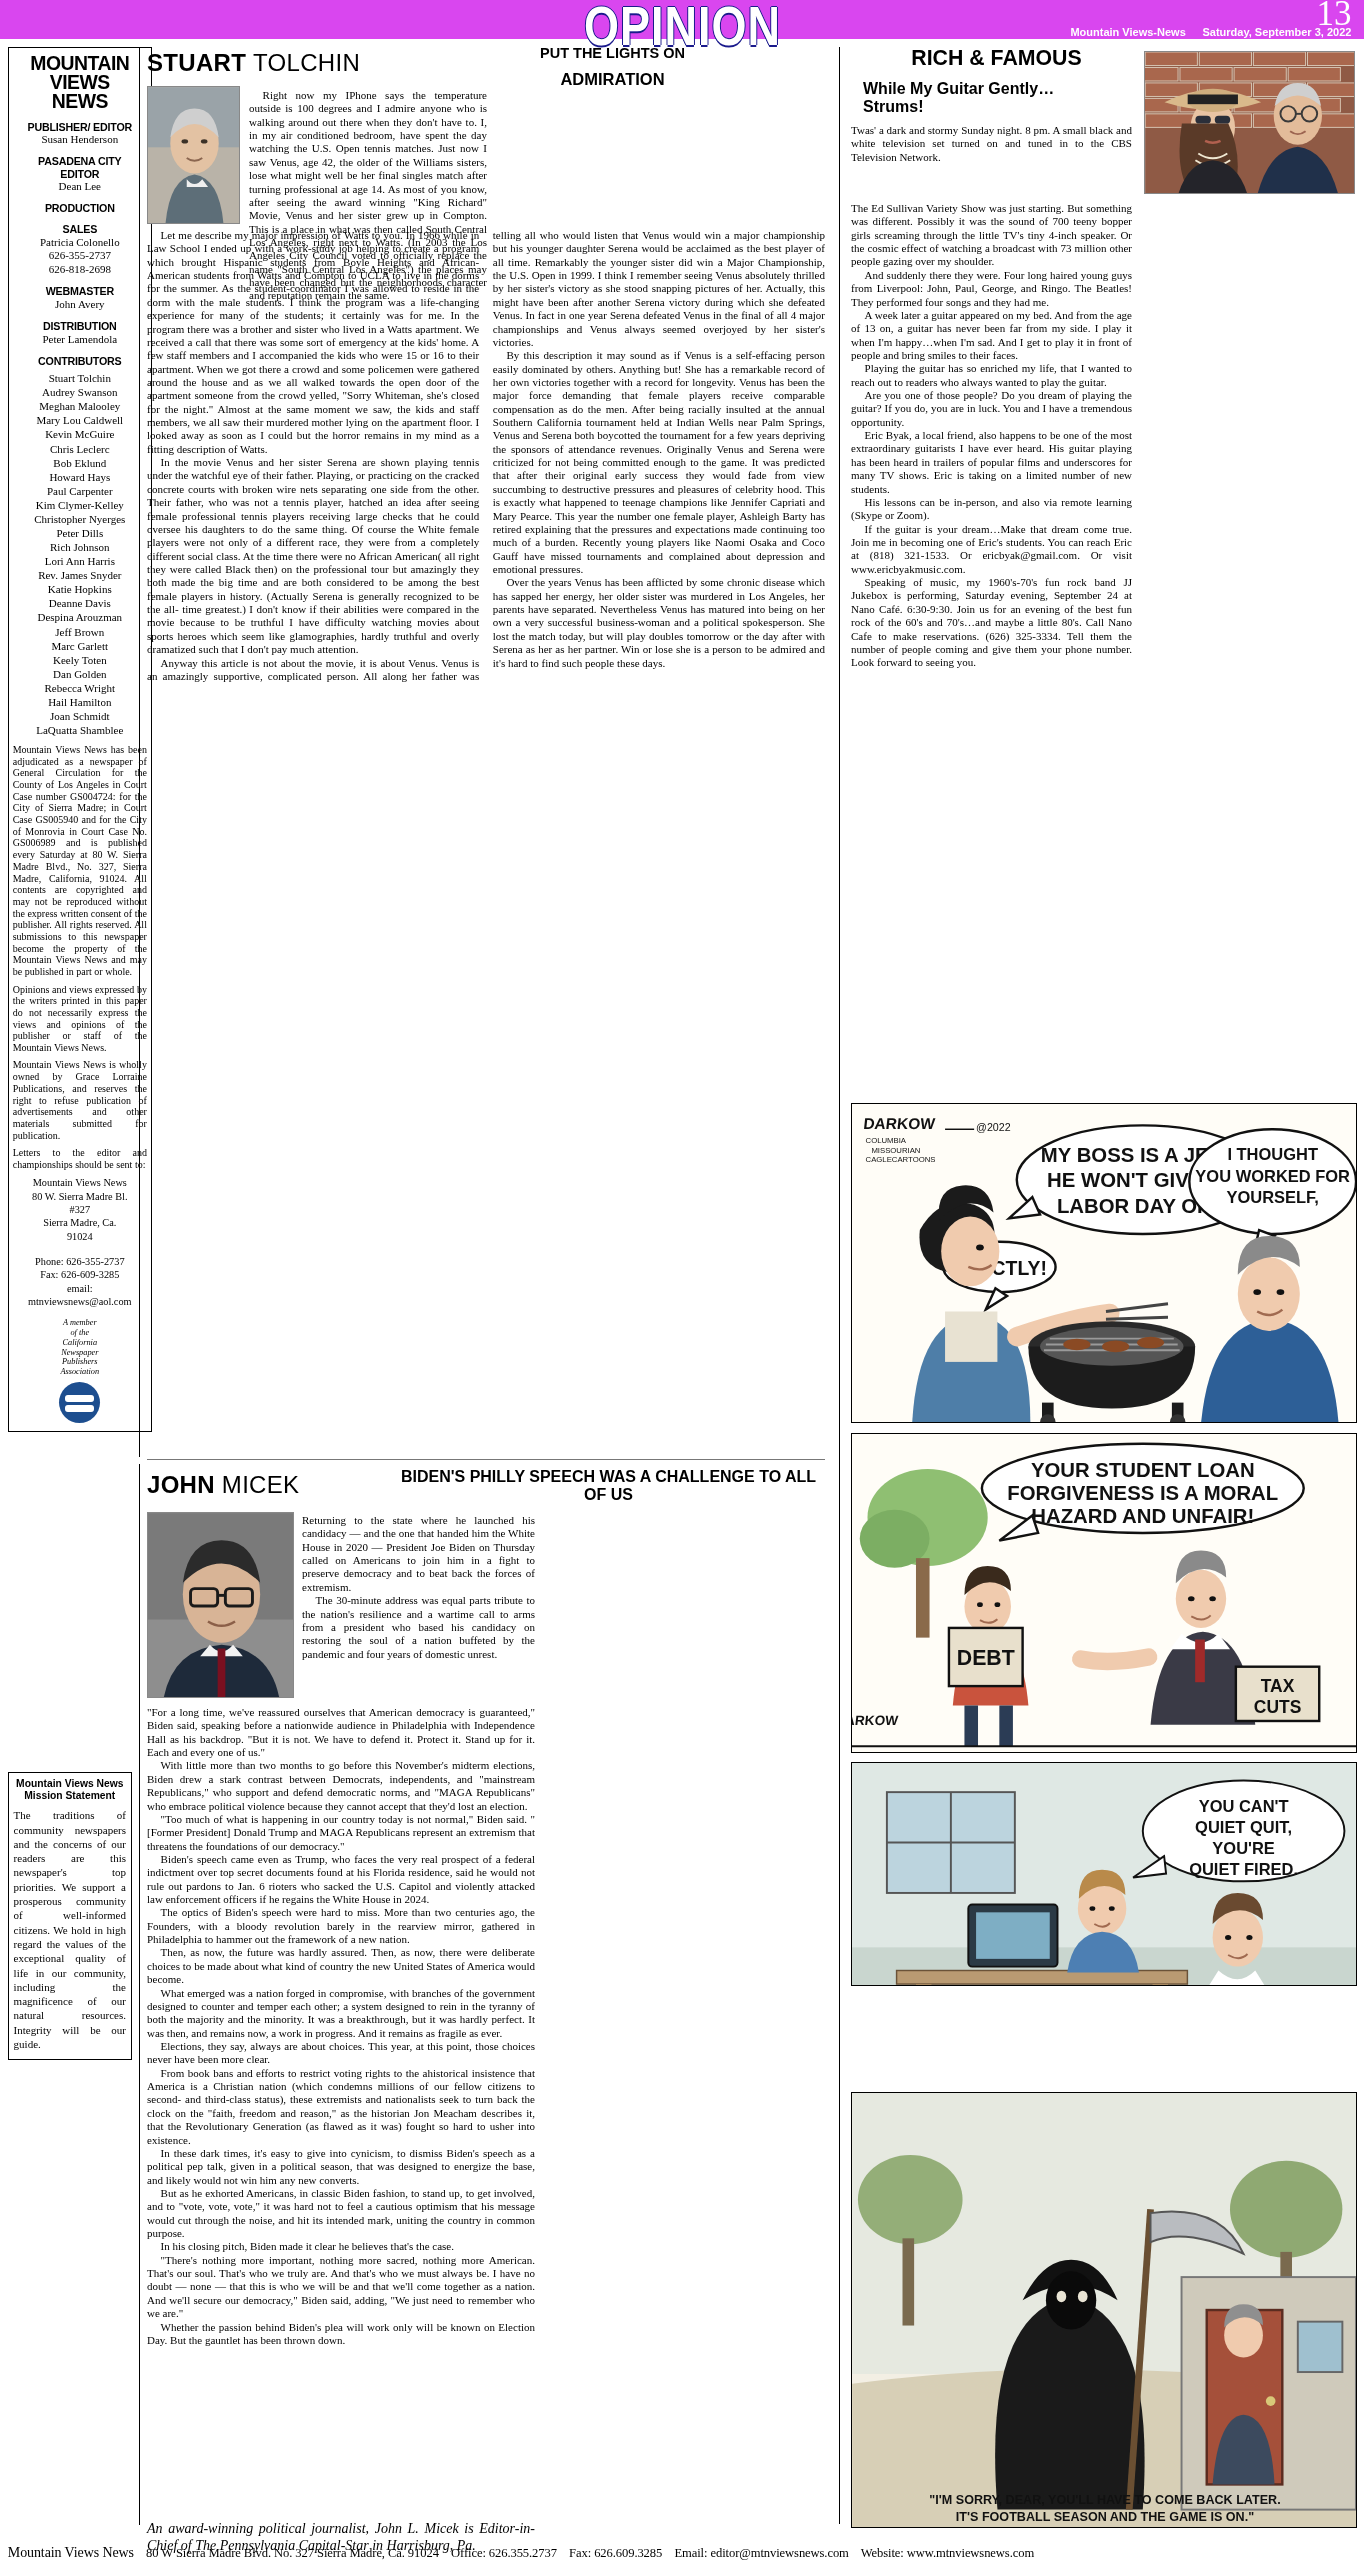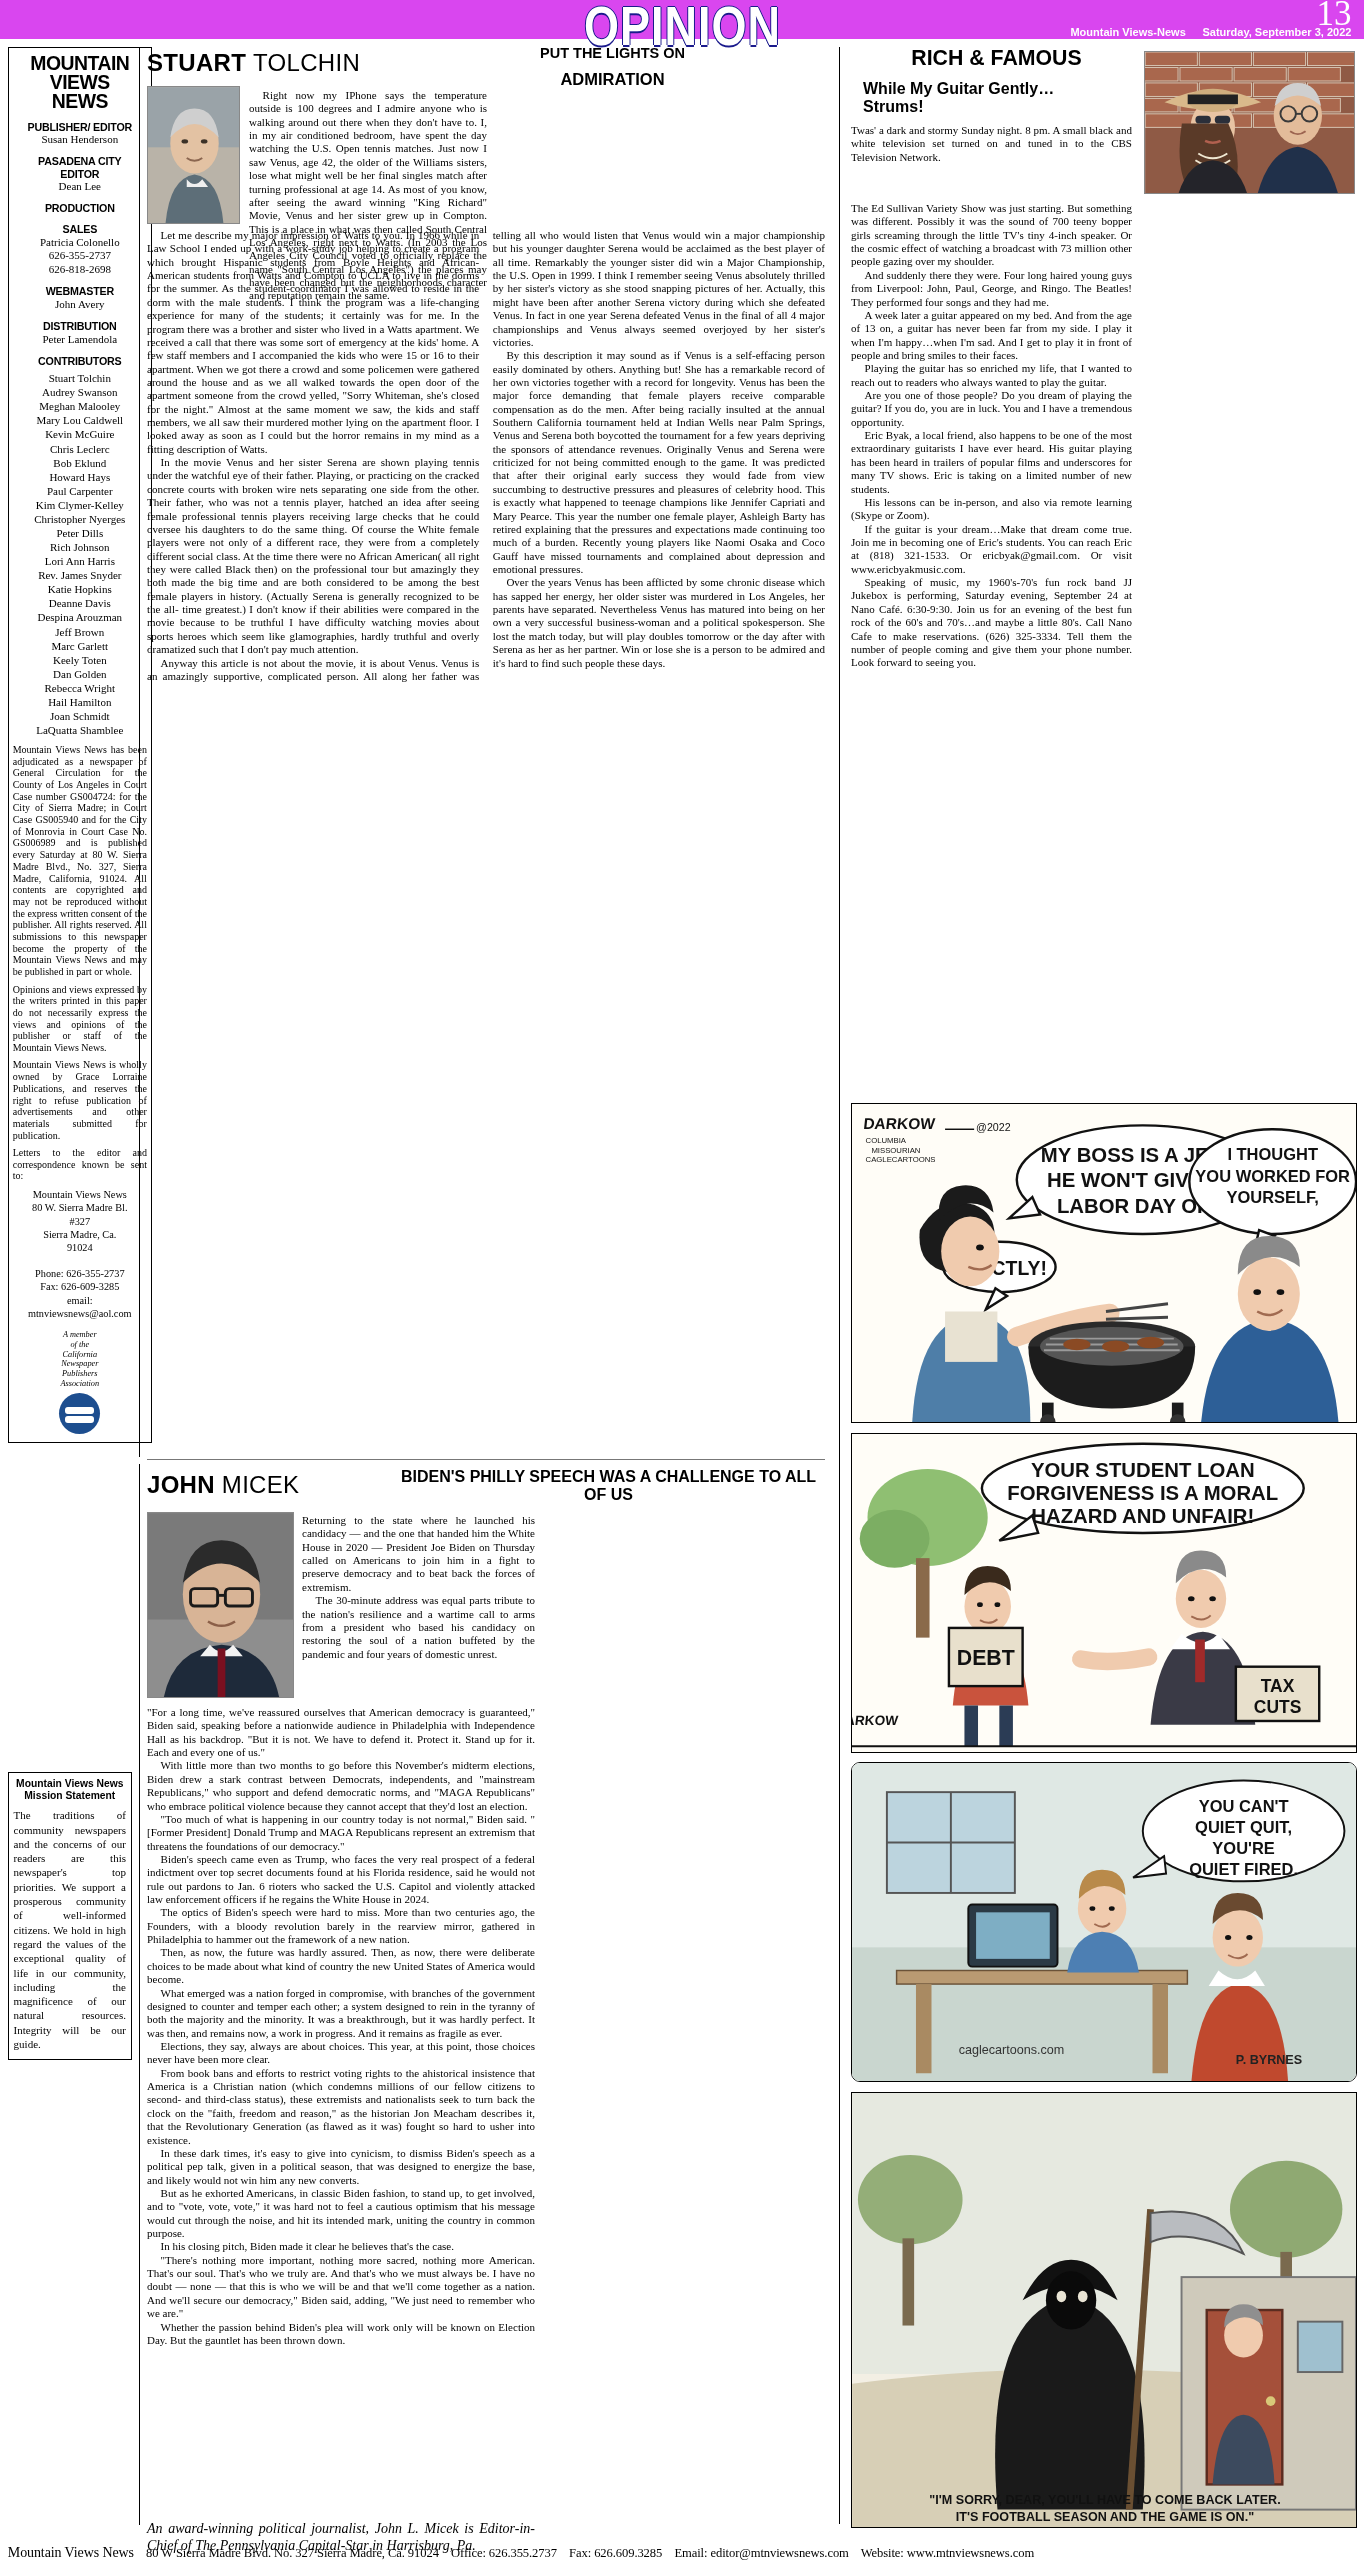--- a/index.html
+++ b/index.html
@@ -231,21 +231,21 @@
         <div>Rebecca Wright</div>
         <div>Hail Hamilton</div>
         <div>Joan Schmidt</div>
         <div>LaQuatta Shamblee</div>
       </div>
 
     <div class="mh-legal" id="legal-list">
         <p class="noind">Mountain Views News has been adjudicated as a newspaper of General Circulation for the County of Los Angeles in Court Case number GS004724: for the City of Sierra Madre; in Court Case GS005940 and for the City of Monrovia in Court Case No. GS006989 and is published every Saturday at 80 W. Sierra Madre Blvd., No. 327, Sierra Madre, California, 91024.  All contents are copyrighted and may not be reproduced without the express written consent of the publisher.  All rights reserved.  All submissions to this newspaper become the property of the Mountain Views News and may be published in part or whole.</p>
         <p>Opinions and views expressed by the writers printed in this paper do not necessarily express the views and opinions of the publisher or staff of the Mountain Views News.</p>
         <p>Mountain Views News is wholly owned by Grace Lorraine Publications, and reserves the right to refuse publication of advertisements and other materials submitted for publication.</p>
-        <p>Letters to the editor and correspondence known be sent to:</p>
+        <p>Letters to the editor and championships should be sent to:</p>
       </div>
 
     <div class="mh-addr" id="addr-list">
         <div>Mountain Views News</div>
         <div>80 W. Sierra Madre Bl.</div>
         <div>#327</div>
         <div>Sierra Madre, Ca.</div>
         <div>91024</div>
       </div>
     <div class="mh-addr" id="contact-list" style="margin-top:12px">
@@ -522,21 +522,21 @@
       <path d="M306 230 q-40 8 -70 2" stroke="#f0cbae" stroke-width="18" fill="none" stroke-linecap="round"></path>
 
       <rect x="396" y="240" width="86" height="56" fill="#e8e0cc" stroke="#111" stroke-width="2.5"></rect>
       <text x="439" y="266" text-anchor="middle" font-family="Liberation Sans, sans-serif" font-size="18" font-weight="bold" fill="#111">TAX</text>
       <text x="439" y="288" text-anchor="middle" font-family="Liberation Sans, sans-serif" font-size="18" font-weight="bold" fill="#111">CUTS</text>
       <line x1="0" y1="322" x2="522" y2="322" stroke="#111" stroke-width="2"></line>
       <text x="14" y="300" font-family="Liberation Sans, sans-serif" font-size="14" font-weight="bold" fill="#111" transform="skewX(-6)">DARKOW</text>
     </svg>
   </div>
 
-  <div class="cartoon" style="left:851px; top:1723px; width:506px; height:320px;border-radius:9px;">
+  <div class="cartoon" style="left:851px; top:1723px; width:506px; height:224px;">
     <svg viewBox="0 0 522 330" width="506" height="320">
       <rect width="522" height="330" fill="#eef2f0"></rect>
       <rect x="0" y="0" width="522" height="190" fill="#dfe8e4"></rect>
       <rect x="0" y="190" width="522" height="140" fill="#c9d6cf"></rect>
 
       <rect x="36" y="30" width="132" height="104" fill="#bcd4de" stroke="#555" stroke-width="2"></rect>
       <line x1="102" y1="30" x2="102" y2="134" stroke="#555" stroke-width="2"></line>
       <line x1="36" y1="82" x2="168" y2="82" stroke="#555" stroke-width="2"></line>
 
       <ellipse cx="404" cy="70" rx="104" ry="52" fill="#fff" stroke="#111" stroke-width="2"></ellipse>

